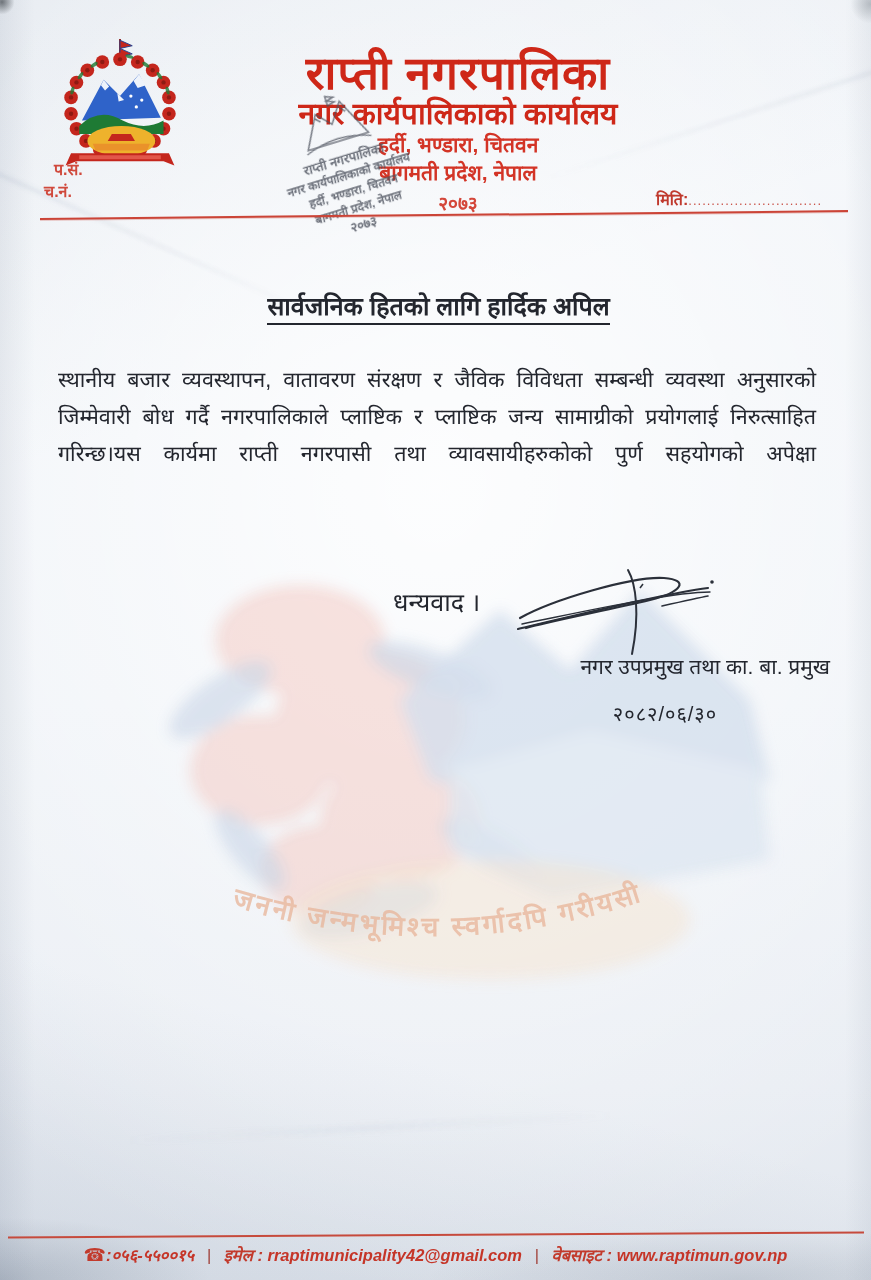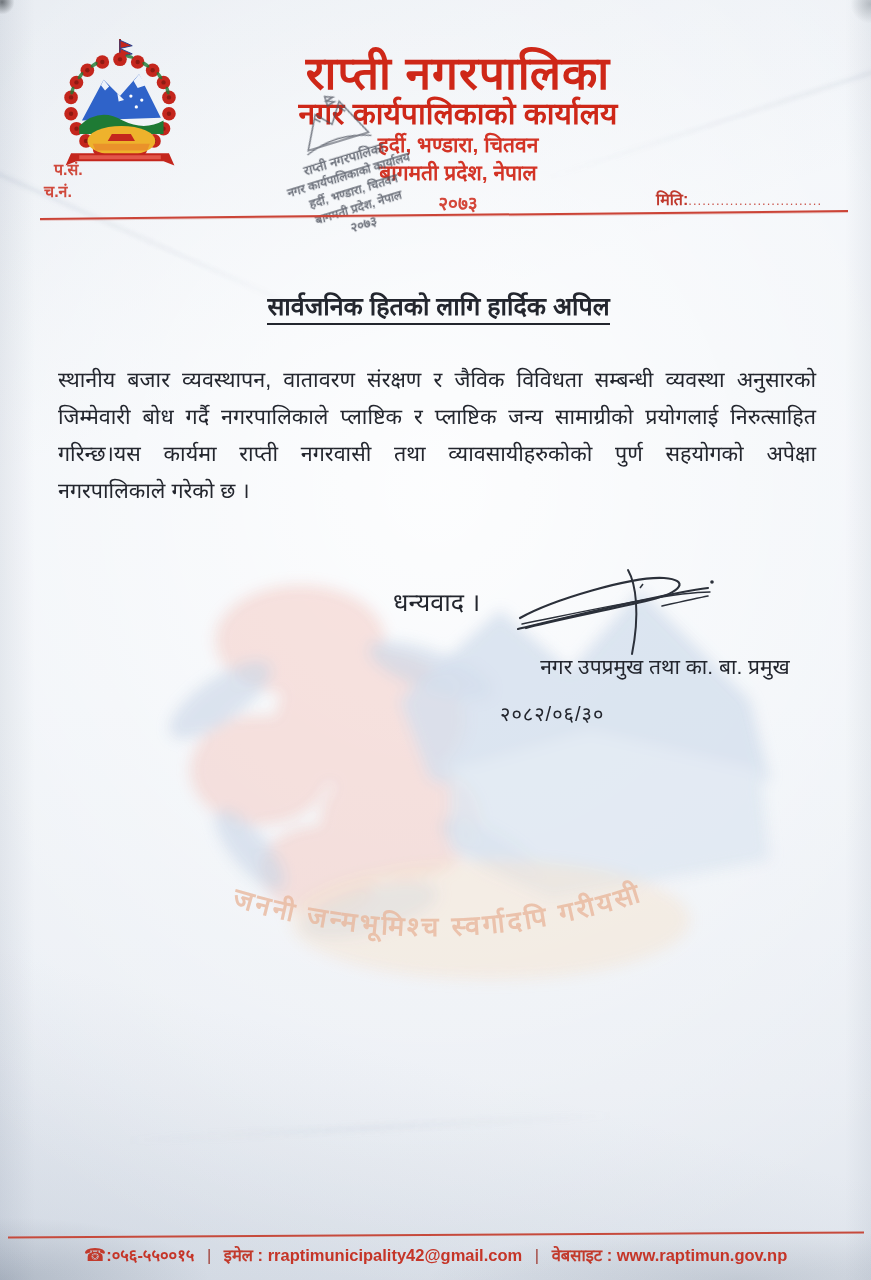--- a/index.html
+++ b/index.html
@@ -66,32 +66,32 @@
   
   .title{left:3px;top:288px;width:871px;text-align:center;font-size:25px;font-weight:bold;
     color:#23262e;}
   .title span{border-bottom:2px solid #23262e;padding-bottom:3px;}
   .body-block{left:58px;top:362px;width:758px;color:#23262e;font-size:21.5px;}
   .body-line{line-height:37px;text-align:justify;text-align-last:justify;white-space:nowrap;
     text-align-last:justify;}
   .body-line.last{text-align-last:left;}
   .thanks{left:393px;top:584px;font-size:25px;color:#23262e;}
   .signature{left:512px;top:566px;width:205px;height:95px;}
-  .sig-title{left:500px;top:652px;width:330px;text-align:center;font-size:21px;color:#23262e;}
-  .sig-date{left:500px;top:700px;width:330px;text-align:left;font-size:20px;color:#23262e;
+  .sig-title{left:500px;top:652px;width:330px;text-align:right;font-size:21px;color:#23262e;}
+  .sig-date{left:500px;top:700px;width:330px;text-align:center;font-size:20px;color:#23262e;
     letter-spacing:1px;}
 
   
   .watermark{left:70px;top:520px;width:720px;height:480px;opacity:.95;pointer-events:none;}
 
   
   .footrule{left:8px;top:1234px;width:856px;height:2px;background:#c64a3c;
     transform:rotate(-0.35deg);}
   .footer{left:0;top:1243px;width:871px;text-align:center;font-size:16.5px;color:#c23a2c;
-    font-weight:bold;}
+    font-weight:bold;font-style:italic;}
   .footer .val{font-weight:bold;color:#c53528;}
   .footer .sep{color:#a04038;padding:0 8px;font-weight:normal;}
   .footer .phone-ic{font-size:18px;}
 </style>
 </head>
 <body>
 
 <div class="page">
   <div class="vignette"></div>
   <div class="crease1"></div>
@@ -242,22 +242,21 @@
 
   <div class="abs toprule"></div>
 
   <div class="abs title">
     <span>सार्वजनिक हितको लागि हार्दिक अपिल</span>
   </div>
 
   <div class="abs body-block">
     <div class="body-line">स्थानीय बजार व्यवस्थापन, वातावरण संरक्षण र जैविक विविधता सम्बन्धी व्यवस्था अनुसारको</div>
     <div class="body-line">जिम्मेवारी बोध गर्दै नगरपालिकाले प्लाष्टिक र प्लाष्टिक जन्य सामाग्रीको प्रयोगलाई निरुत्साहित</div>
-    <div class="body-line">गरिन्छ।यस कार्यमा राप्ती नगरवासी तथा व्यावसायीहरुकोको पुर्ण सहयोगको अपेक्षा</div>
-    <div class="body-line last">नगरपालिकाले गरेको छ ।</div>
+    <div class="body-line">गरिन्छ।यस कार्यमा राप्ती नगरपासी तथा व्यावसायीहरुकोको पुर्ण सहयोगको अपेक्षा</div>
   </div>
 
   <div class="abs thanks">धन्यवाद ।</div>
 
   <svg class="abs signature" viewBox="0 0 205 95" xmlns="http://www.w3.org/2000/svg">
     <g fill="none" stroke="#2b303a" stroke-width="2.2" stroke-linecap="round">
       <path d="M8,52 C40,34 120,10 152,12 C178,14 170,26 138,34 C96,44 34,56 14,62"></path>
       <path d="M6,63 C60,50 150,28 196,22"></path>
       <path d="M10,58 C70,46 160,26 198,26" stroke-width="1.4"></path>
       <path d="M116,4 C124,18 128,48 120,88" stroke-width="2"></path>

